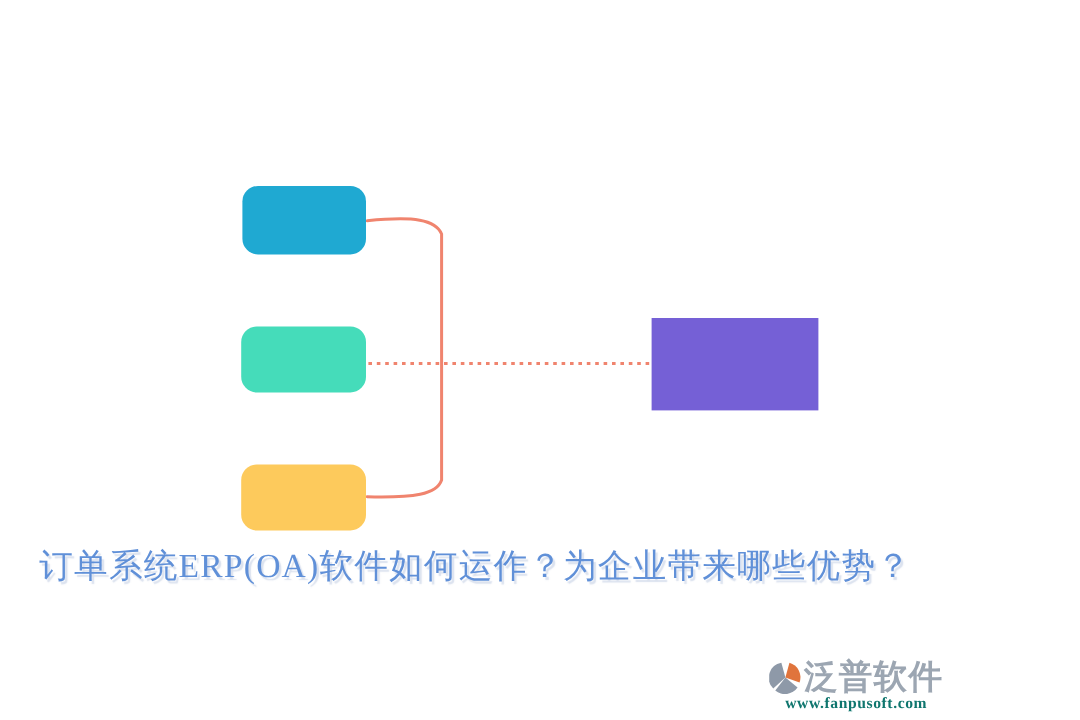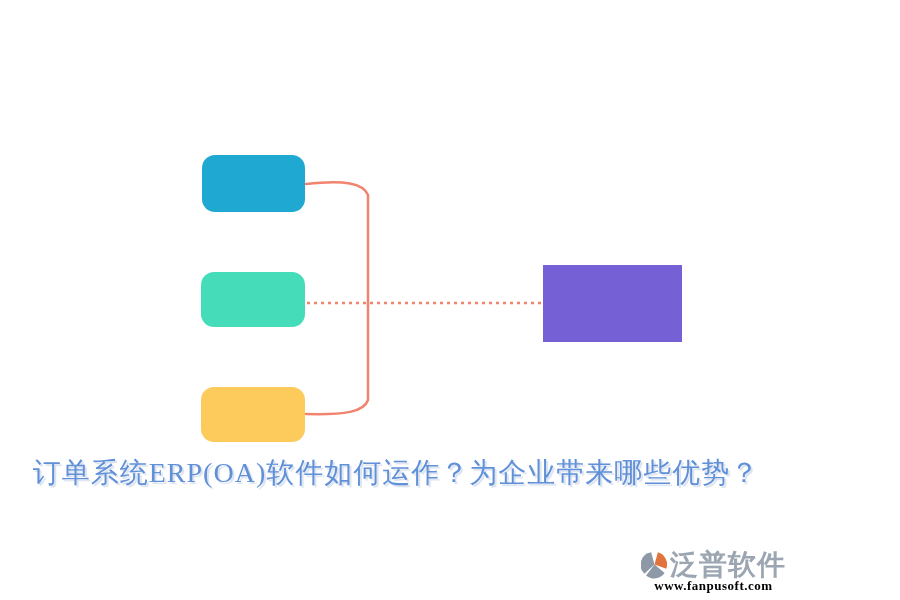--- a/index.html
+++ b/index.html
@@ -111,16 +111,16 @@
 
   <div class="watermark">
     <div class="wm-top">
       <svg class="logo-icon" width="27" height="29" viewBox="0 0 32 34" xmlns="http://www.w3.org/2000/svg">
         <path d="M16,17 L12,2.5 A15,15 0 0 0 4,28 Z" style="fill: rgb(142, 153, 168);"></path>
         <path d="M16,17 L20,2.5 A15,15 0 0 1 30,22 Z" style="fill: rgb(224, 116, 60);"></path>
         <path d="M16,17 L6,30 A15,15 0 0 0 28,27 Z" style="fill: rgb(142, 153, 168);"></path>
       </svg>
       <span class="brand" style="color: rgb(156, 166, 178);">泛普软件</span>
     </div>
-    <span class="url" style="color: #000000;">www.fanpusoft.com</span>
+    <span class="url" style="color: #0f766e;">www.fanpusoft.com</span>
   </div>
 
 </div>
 
 </body></html>

